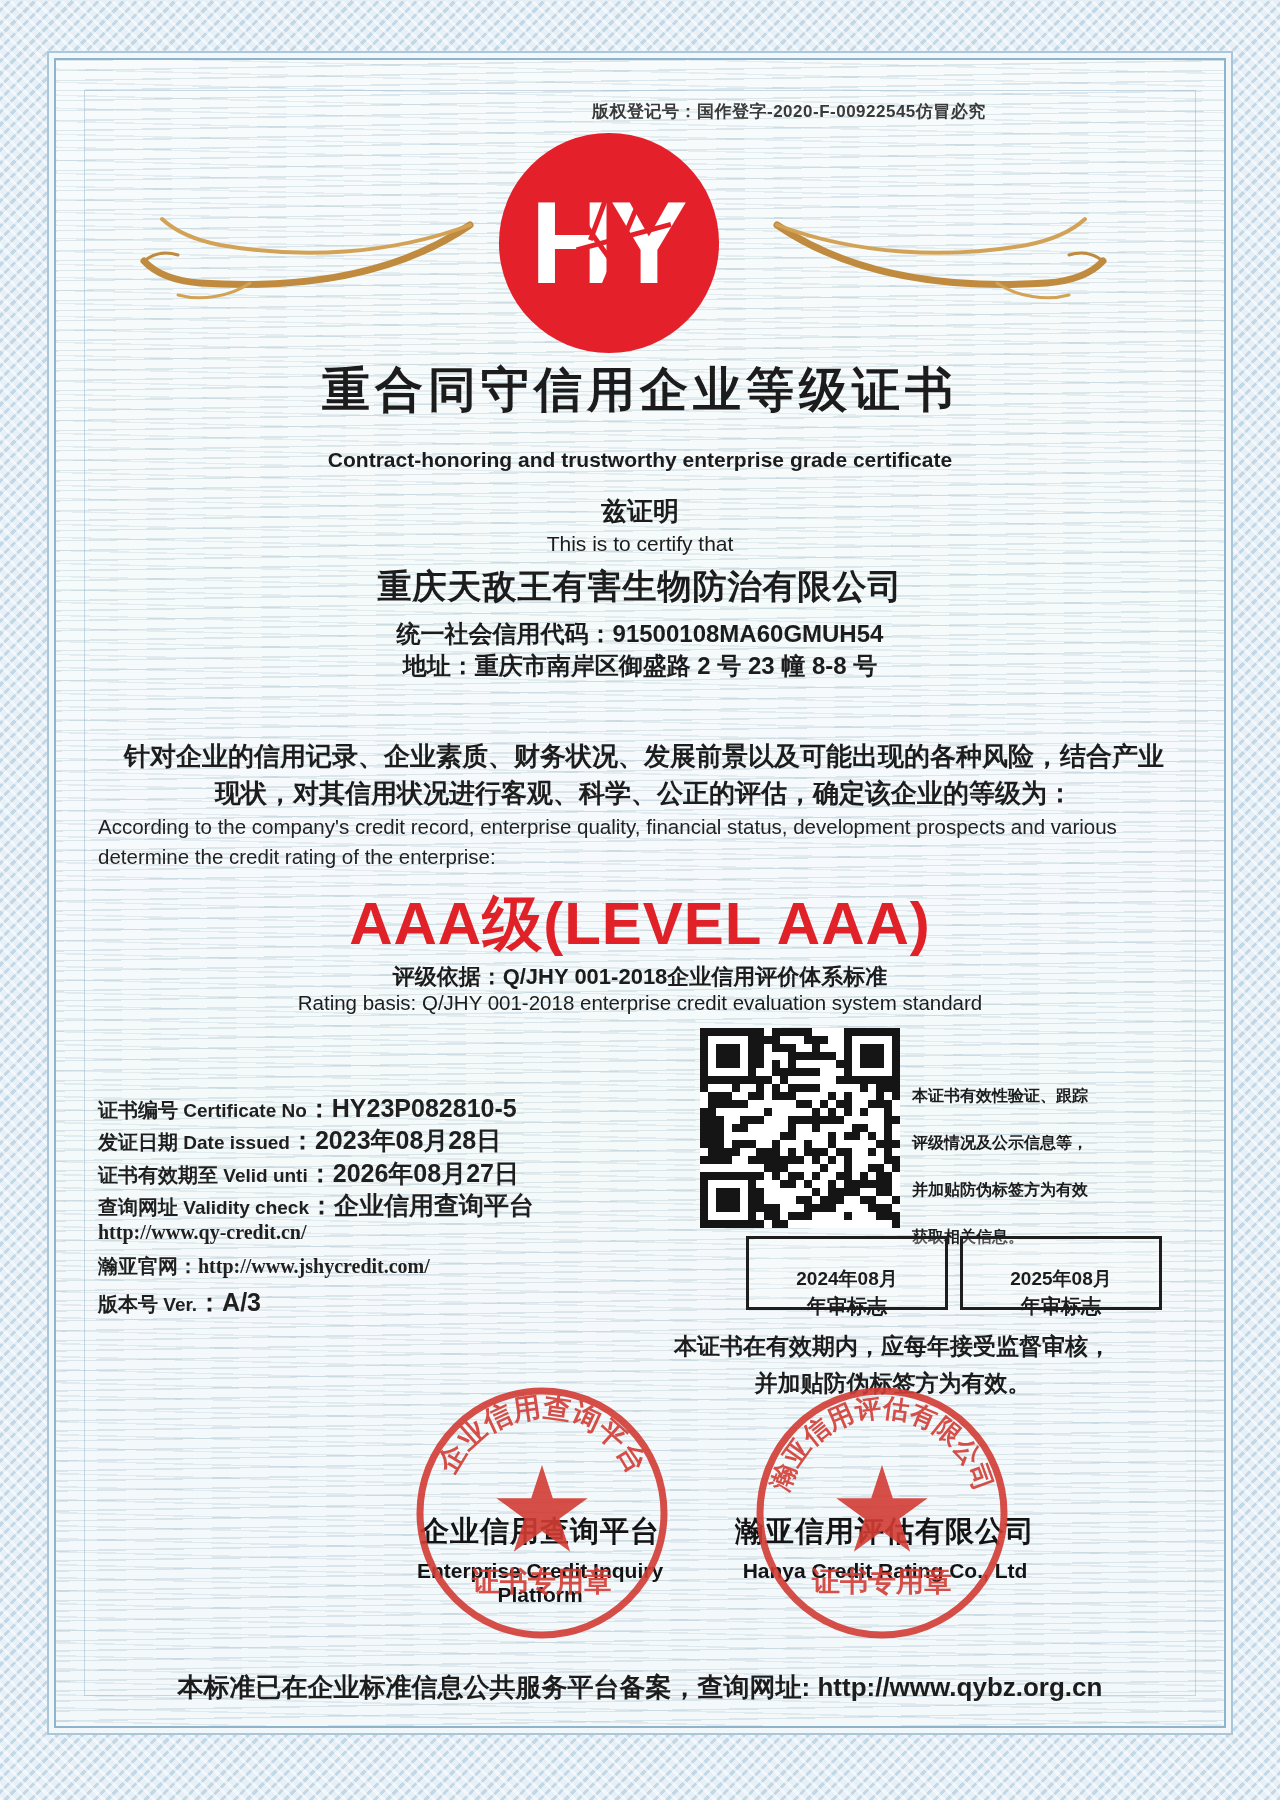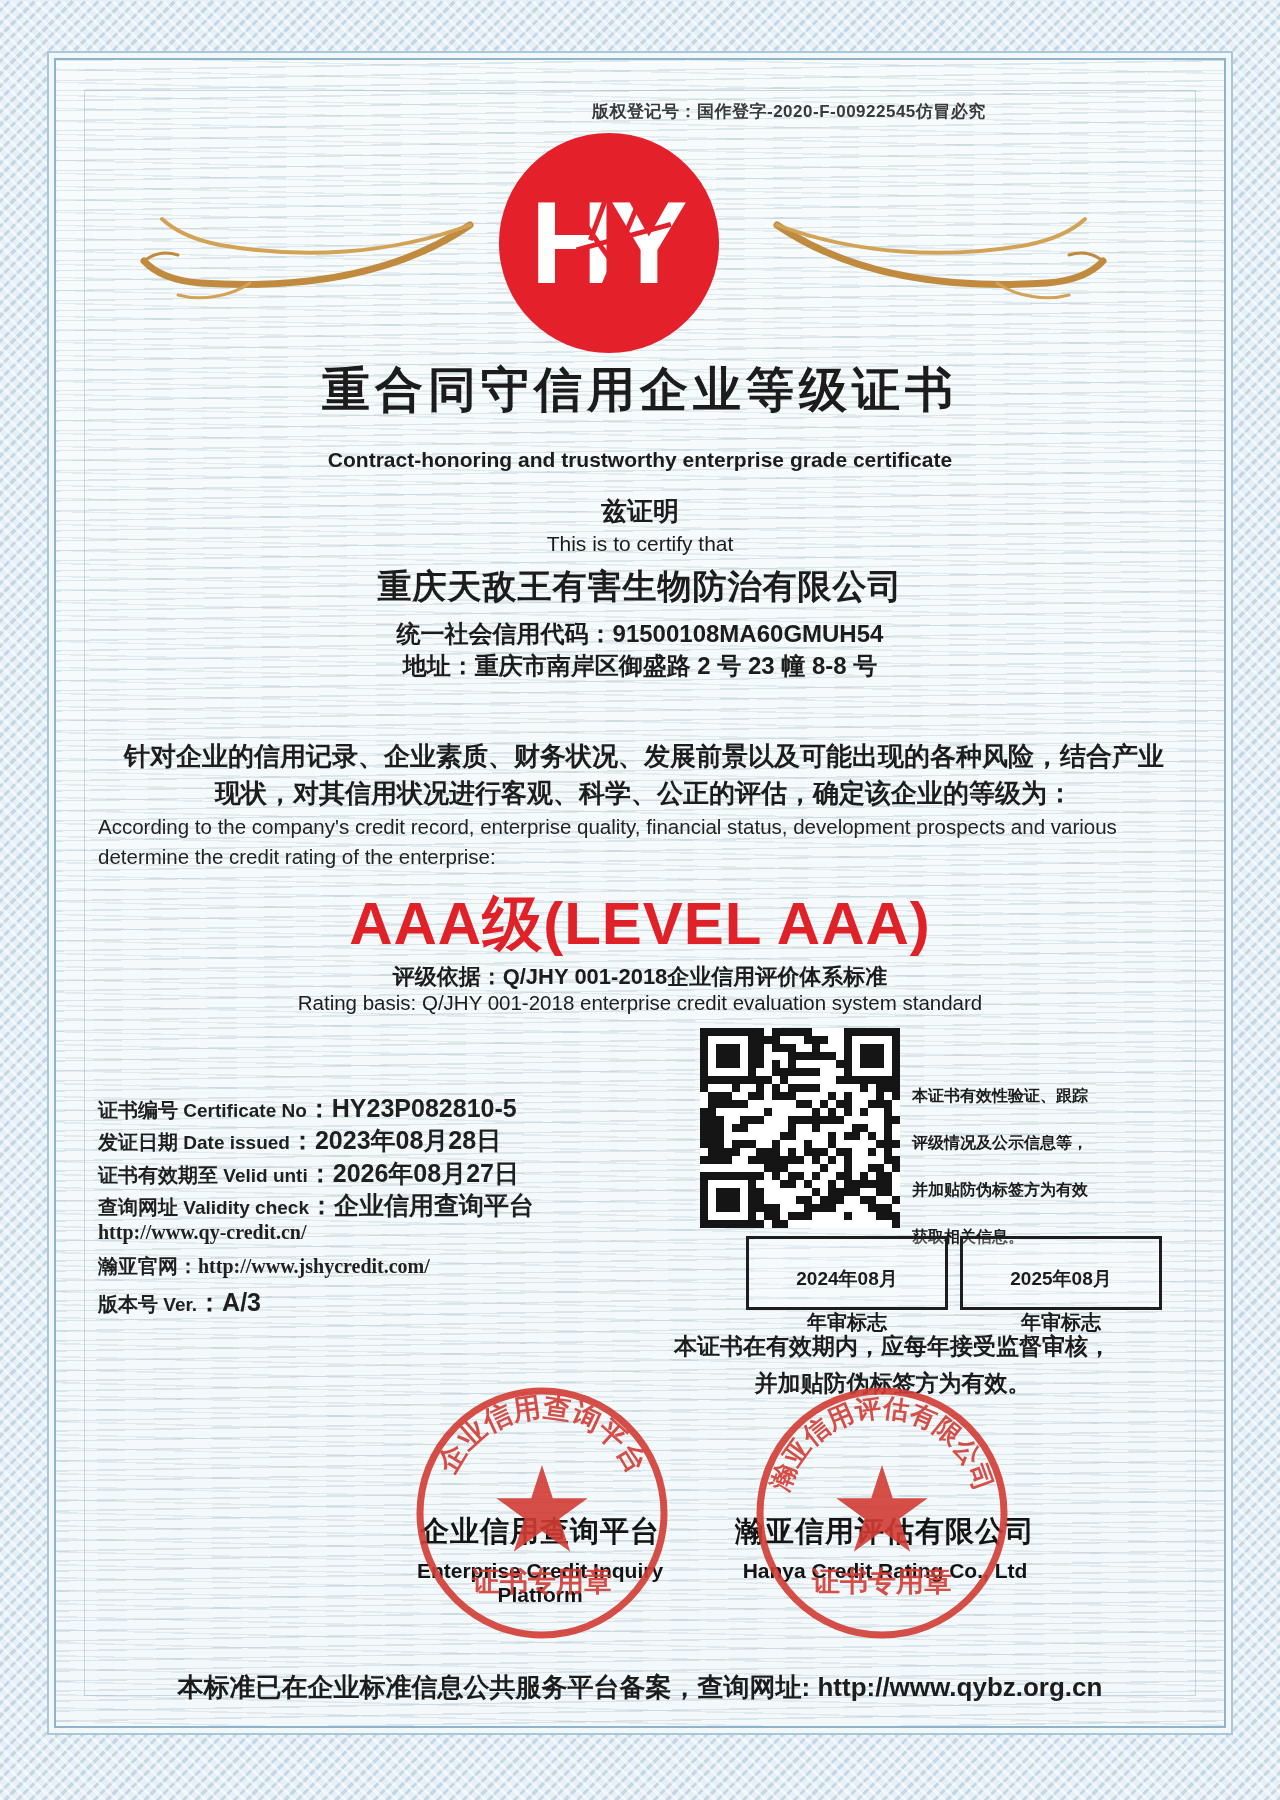--- a/index.html
+++ b/index.html
@@ -43,21 +43,21 @@
   .details{left:98px;top:1092px;color:#1f1f1f;}
   .drow{display:flex;align-items:baseline;height:32.3px;white-space:pre;}
   .dzh{font-size:20px;font-weight:600;font-family:Liberation Serif, serif;}
   .den{font-size:19px;font-weight:600;}
   .dval{font-size:25px;font-weight:600;}
   .qr{left:700px;top:1028px;width:200px;height:200px;}
   .qr-note{left:912px;top:1072px;width:250px;font-size:16px;font-weight:600;line-height:47px;color:#1c1c1c;text-align:left;}
   .mark-box{top:1236px;width:202px;height:74px;border:3px solid #1e1e1e;text-align:center;color:#1c1c1c;background:rgba(255,255,255,.25);}
   .mb-1{left:746px;} .mb-2{left:960px;}
   .mb-month{font-size:19px;font-weight:700;margin-top:27px;}
-  .mb-label{font-size:20px;font-weight:600;margin-top:17px;}
+  .mb-label{font-size:20px;font-weight:600;margin-top:1px;}
   .supervision{left:640px;top:1328px;width:505px;font-size:23px;font-weight:600;line-height:37px;text-align:center;color:#1c1c1c;}
   .stamp{top:1383px;width:260px;height:260px;opacity:.9;z-index:3;}
   .st-1{left:412px;} .st-2{left:752px;}
   .org{top:1512px;width:310px;text-align:center;z-index:2;color:#141414;}
   .org-1{left:385px;} .org-2{left:730px;}
   .org-zh{font-size:29px;font-weight:800;letter-spacing:1px;}
   .org-en{font-size:21px;font-weight:600;margin-top:7px;}
   .footer-line{top:1670px;font-size:26px;font-weight:700;}
 </style>
 </head>

